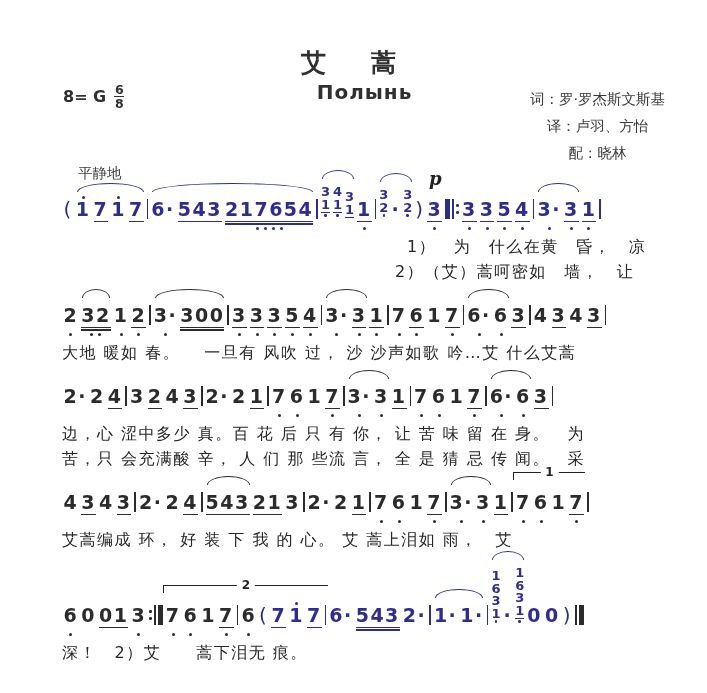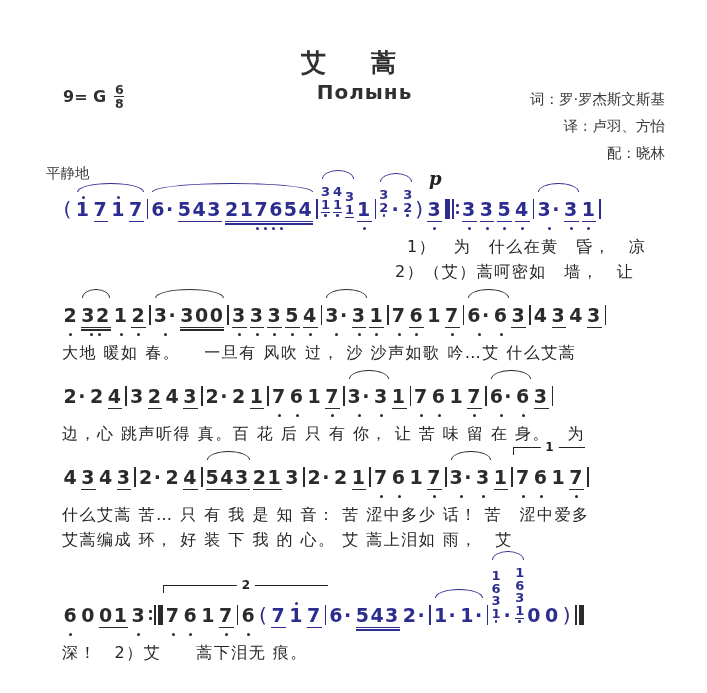--- a/index.html
+++ b/index.html
@@ -12,23 +12,23 @@
   
   .title{position:absolute;top:46px;left:0;right:0;text-align:center;
          font-size:25px;font-weight:700;letter-spacing:10px;color:#303030;}
   .subtitle{position:absolute;top:80px;left:0;right:0;text-align:center;
             font-size:20px;font-weight:700;letter-spacing:1px;color:#303030;padding-left:22px;}
   .keysig{position:absolute;top:84px;left:63px;display:flex;align-items:center;
           font-size:16px;font-weight:700;color:#303030;}
   .meter{display:inline-flex;flex-direction:column;align-items:center;margin-left:8px;
          font-size:12.5px;line-height:11px;font-weight:700;}
   .meter .bar{width:10px;height:1.2px;background:#303030;margin:1px 0;}
-  .credits{position:absolute;top:86px;right:42px;text-align:right;font-size:14.5px;
+  .credits{position:absolute;top:86px;right:42px;text-align:center;font-size:14.5px;
            line-height:27px;color:#3a3a3a;}
-  .tempo{position:absolute;top:164px;left:46px;font-size:14.5px;color:#3a3a3a;}
+  .tempo{position:absolute;top:164px;left:78px;font-size:14.5px;color:#3a3a3a;}
 
   
   #systems{position:absolute;top:180px;left:62px;right:26px;}
   .sys{position:relative;margin-bottom:2px;}
   .notes{position:relative;display:flex;align-items:flex-end;height:54px;}
   .sys.tall .notes{height:86px;}
   .c-blue{color:#2d2d90;}
   .c-ink{color:#2b2b2b;}
 
   .tok{display:flex;flex-direction:column;align-items:center;margin:0 1.5px;}
@@ -64,21 +64,21 @@
   .lyr{font-size:16px;letter-spacing:1.5px;line-height:25px;color:#262626;white-space:nowrap;}
 </style>
 </head>
 <body>
 
 <div class="page">
   <div class="title">艾　蒿</div>
   <div class="subtitle">Полынь</div>
 
   <div class="keysig">
-    <span>9= G</span>
+    <span>8= G</span>
     <span class="meter">
       <span>6</span>
       <span class="bar"></span>
       <span>8</span>
     </span>
   </div>
 
   <div class="credits">
       <div>词：罗·罗杰斯文斯基</div>
       <div>译：卢羽、方怡</div>
@@ -865,21 +865,22 @@
           </span>
           <span class="tok">
             <span class="hi"></span>
             <span class="vbar"></span>
             <span class="un"></span>
             <span class="lo"></span>
           </span>
           <span class="slur" style="left: 287px; width: 38px; top: 3px;"></span>
           <span class="slur" style="left: 429px; width: 38px; top: 3px;"></span>
         </div>
-        <div class="lyr">边，心 跳声听得 真。百 花 后 只 有 你， 让 苦 味 留 在 身。　为</div>
+        <div class="lyr">边，心 涩中多少 真。百 花 后 只 有 你， 让 苦 味 留 在 身。　为</div>
+        <div class="lyr">苦，只 会充满酸 辛， 人 们 那 些流 言， 全 是 猜 忌 传 闻。　采</div>
       </div>
       <div class="sys">
         <div class="notes c-ink">
           <span class="tok">
             <span class="hi"></span>
             <span class="glyph">4</span>
             <span class="un"></span>
             <span class="lo"></span>
           </span>
           <span class="tok">
@@ -1095,21 +1096,20 @@
             <span class="vbar"></span>
             <span class="un"></span>
             <span class="lo"></span>
           </span>
           <span class="slur" style="left: 145px; width: 41px; top: 3px;"></span>
           <span class="slur" style="left: 389px; width: 38px; top: 3px;"></span>
           <span class="volta" style="left: 451px; width: 71px; top: -1px;">
             <span class="vlabel">1</span>
           </span>
         </div>
-        <div class="lyr">什么艾蒿 苦… 只 有 我 是 知 音： 苦 涩中多少 话！ 苦　涩中爱多</div>
         <div class="lyr">艾蒿编成 环， 好 装 下 我 的 心。 艾 蒿上泪如 雨，　艾</div>
       </div>
       <div class="sys tall">
         <div class="notes c-ink">
           <span class="tok">
             <span class="hi"></span>
             <span class="glyph">6</span>
             <span class="un"></span>
             <span class="lo">
               <i class="dt"></i>

